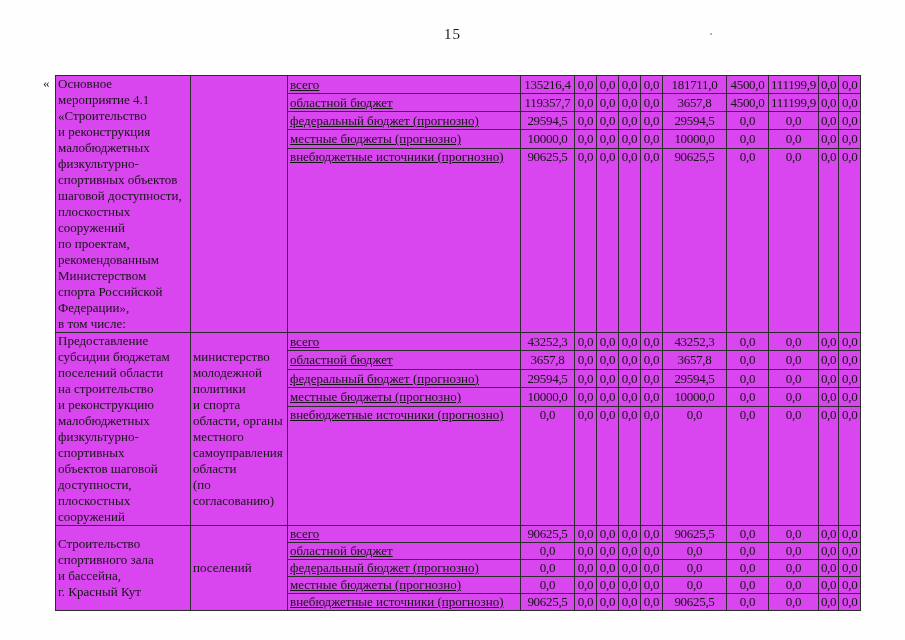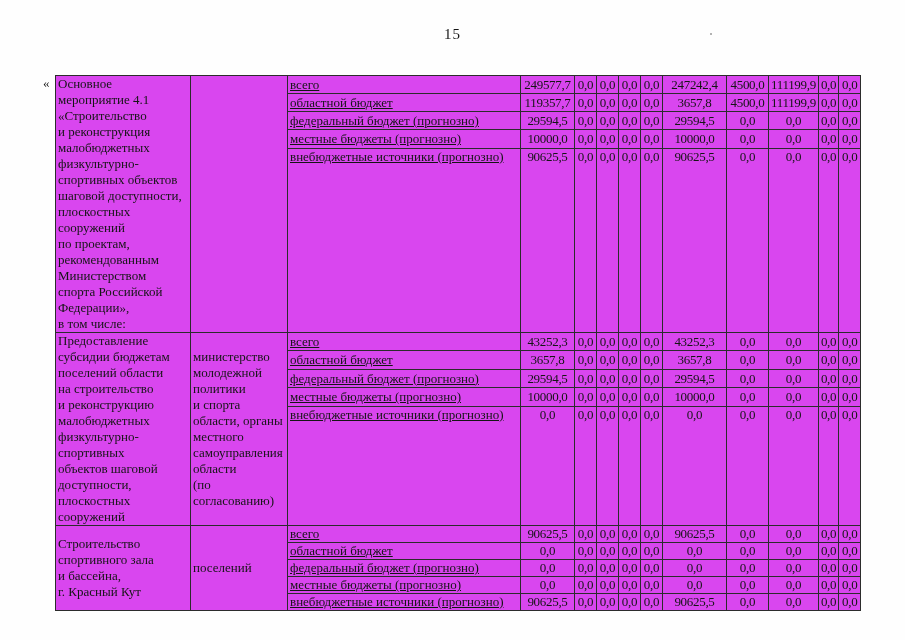--- a/index.html
+++ b/index.html
@@ -125,26 +125,26 @@
 плоскостных
 сооружений
 по проектам,
 рекомендованным
 Министерством
 спорта Российской
 Федерации»,
 в том числе:</td>
             <td rowspan="5" class="exec-cell"></td>
             <td class="label-cell">всего</td>
-            <td class="value-cell">249577,7</td>
-            <td class="value-cell">0,0</td>
-            <td class="value-cell">0,0</td>
-            <td class="value-cell">0,0</td>
-            <td class="value-cell">0,0</td>
-            <td class="value-cell">247242,4</td>
+            <td class="value-cell">135216,4</td>
+            <td class="value-cell">0,0</td>
+            <td class="value-cell">0,0</td>
+            <td class="value-cell">0,0</td>
+            <td class="value-cell">0,0</td>
+            <td class="value-cell">181711,0</td>
             <td class="value-cell">4500,0</td>
             <td class="value-cell">111199,9</td>
             <td class="value-cell">0,0</td>
             <td class="value-cell">0,0</td>
           </tr>
           <tr class="h18">
             <td class="label-cell">областной бюджет</td>
             <td class="value-cell">119357,7</td>
             <td class="value-cell">0,0</td>
             <td class="value-cell">0,0</td>

